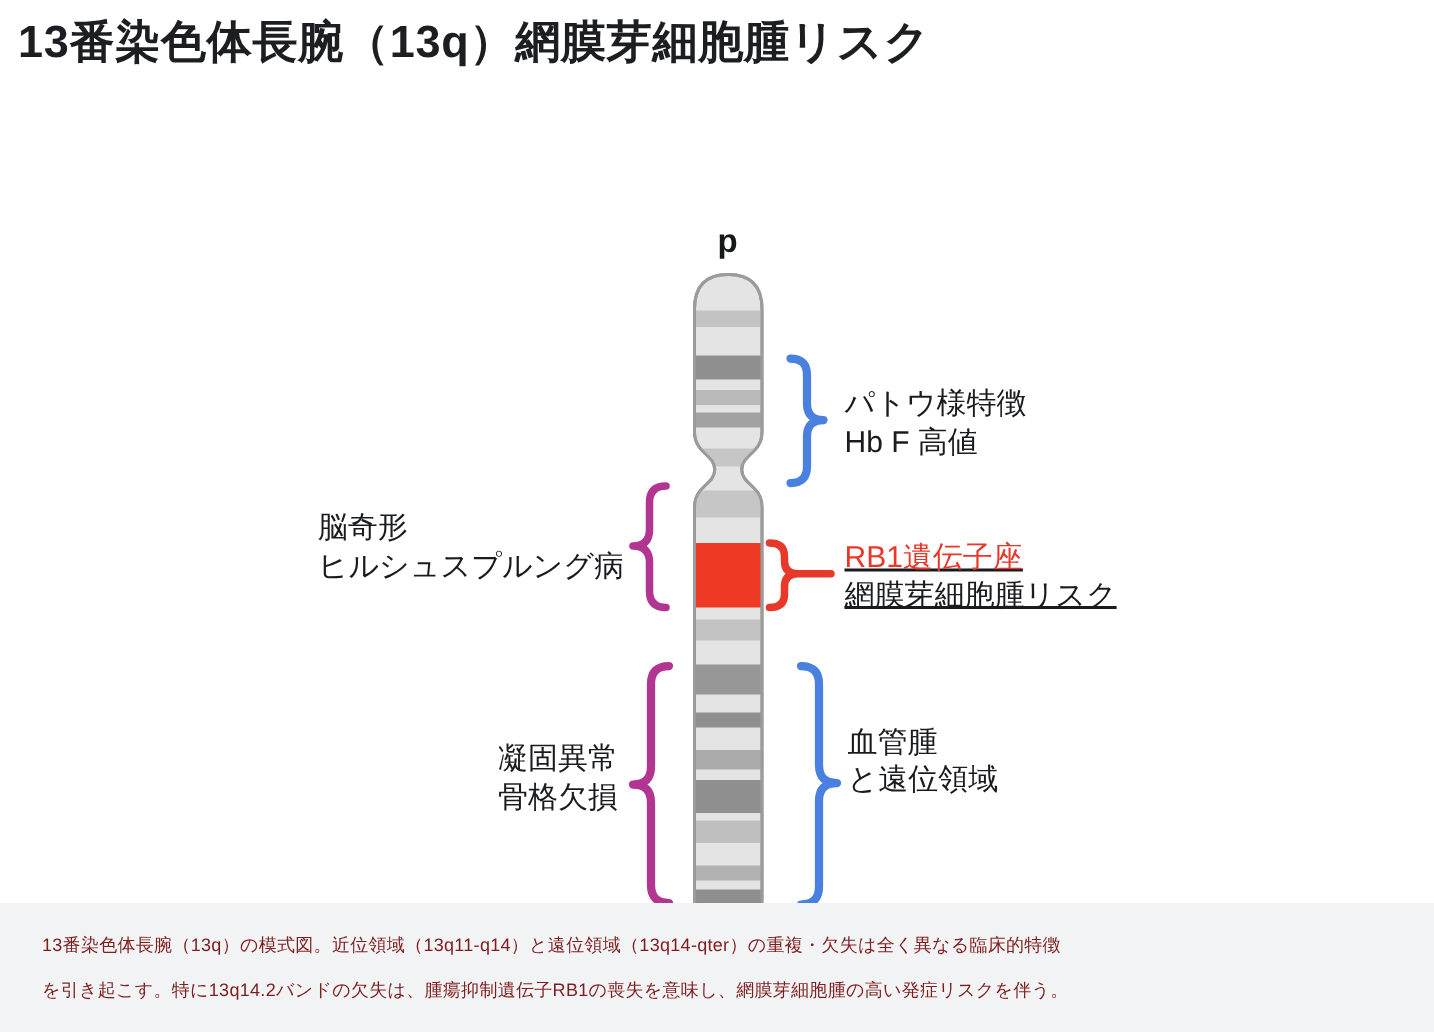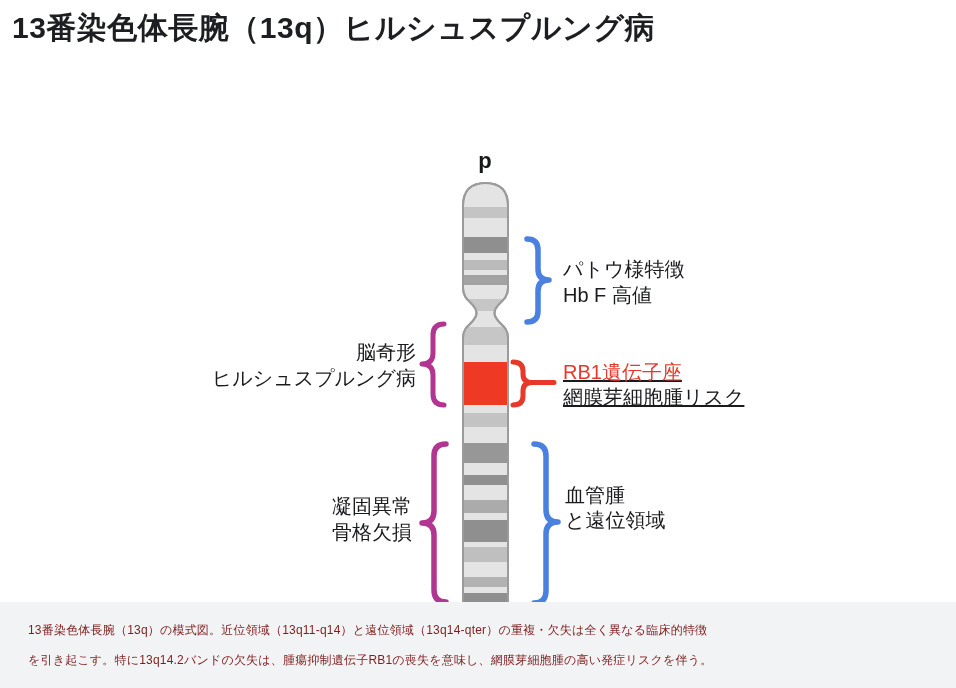--- a/index.html
+++ b/index.html
@@ -16,37 +16,37 @@
   .diagram{position:absolute;left:0;top:60px;width:956px;height:542px;}
   .chromo-svg{position:absolute;left:450px;top:85px;width:70px;height:510px;}
   .brace-svg{position:absolute;left:0;top:0;width:956px;height:688px;pointer-events:none;}
   .arm-label{
     position:absolute;left:450px;width:70px;text-align:center;
     font-size:22px;font-weight:600;color:#17181a;
   }
   .arm-label.p{top:88px;}
   .arm-label.q{top:563px;}
   .lbl{position:absolute;font-size:20px;color:#1a1b1e;line-height:26px;white-space:nowrap;}
-  .lbl-left-upper{right:540px;top:279px;text-align:right;}
+  .lbl-left-upper{right:540px;top:279px;}
   .lbl-left-lower{right:544px;top:433px;text-align:right;}
   .lbl-right-upper{left:563px;top:196px;}
   .lbl-rb1{left:563px;top:300px;line-height:25px;text-decoration:underline;}
   .lbl-rb1 .red-line{color:#e8382a;}
   .lbl-right-lower{left:565px;top:423px;line-height:25px;}
   .caption{
     position:absolute;left:0;right:0;top:602px;bottom:0;
     background:#f2f3f5;color:#7f1d1d;
     padding:13px 28px;box-sizing:border-box;
     font-size:12px;line-height:30px;white-space:nowrap;letter-spacing:0.2px;
   }
 </style>
 </head>
 <body>
 
-<h1 class="title">13番染色体長腕（13q）ヒルシュスプルング病</h1>
+<h1 class="title">13番染色体長腕（13q）網膜芽細胞腫リスク</h1>
 
 <div class="diagram">
 
   <div class="arm-label p">p</div>
 
   <svg class="chromo-svg" viewBox="0 0 70 510">
     <defs>
       <clipPath id="chromoClip">
         <path d="M 13 61 Q 13 38 35.5 38 Q 58 38 58 61 L 58 143
                  C 58 157 44.5 158 44.5 168 C 44.5 178 58 179 58 193

